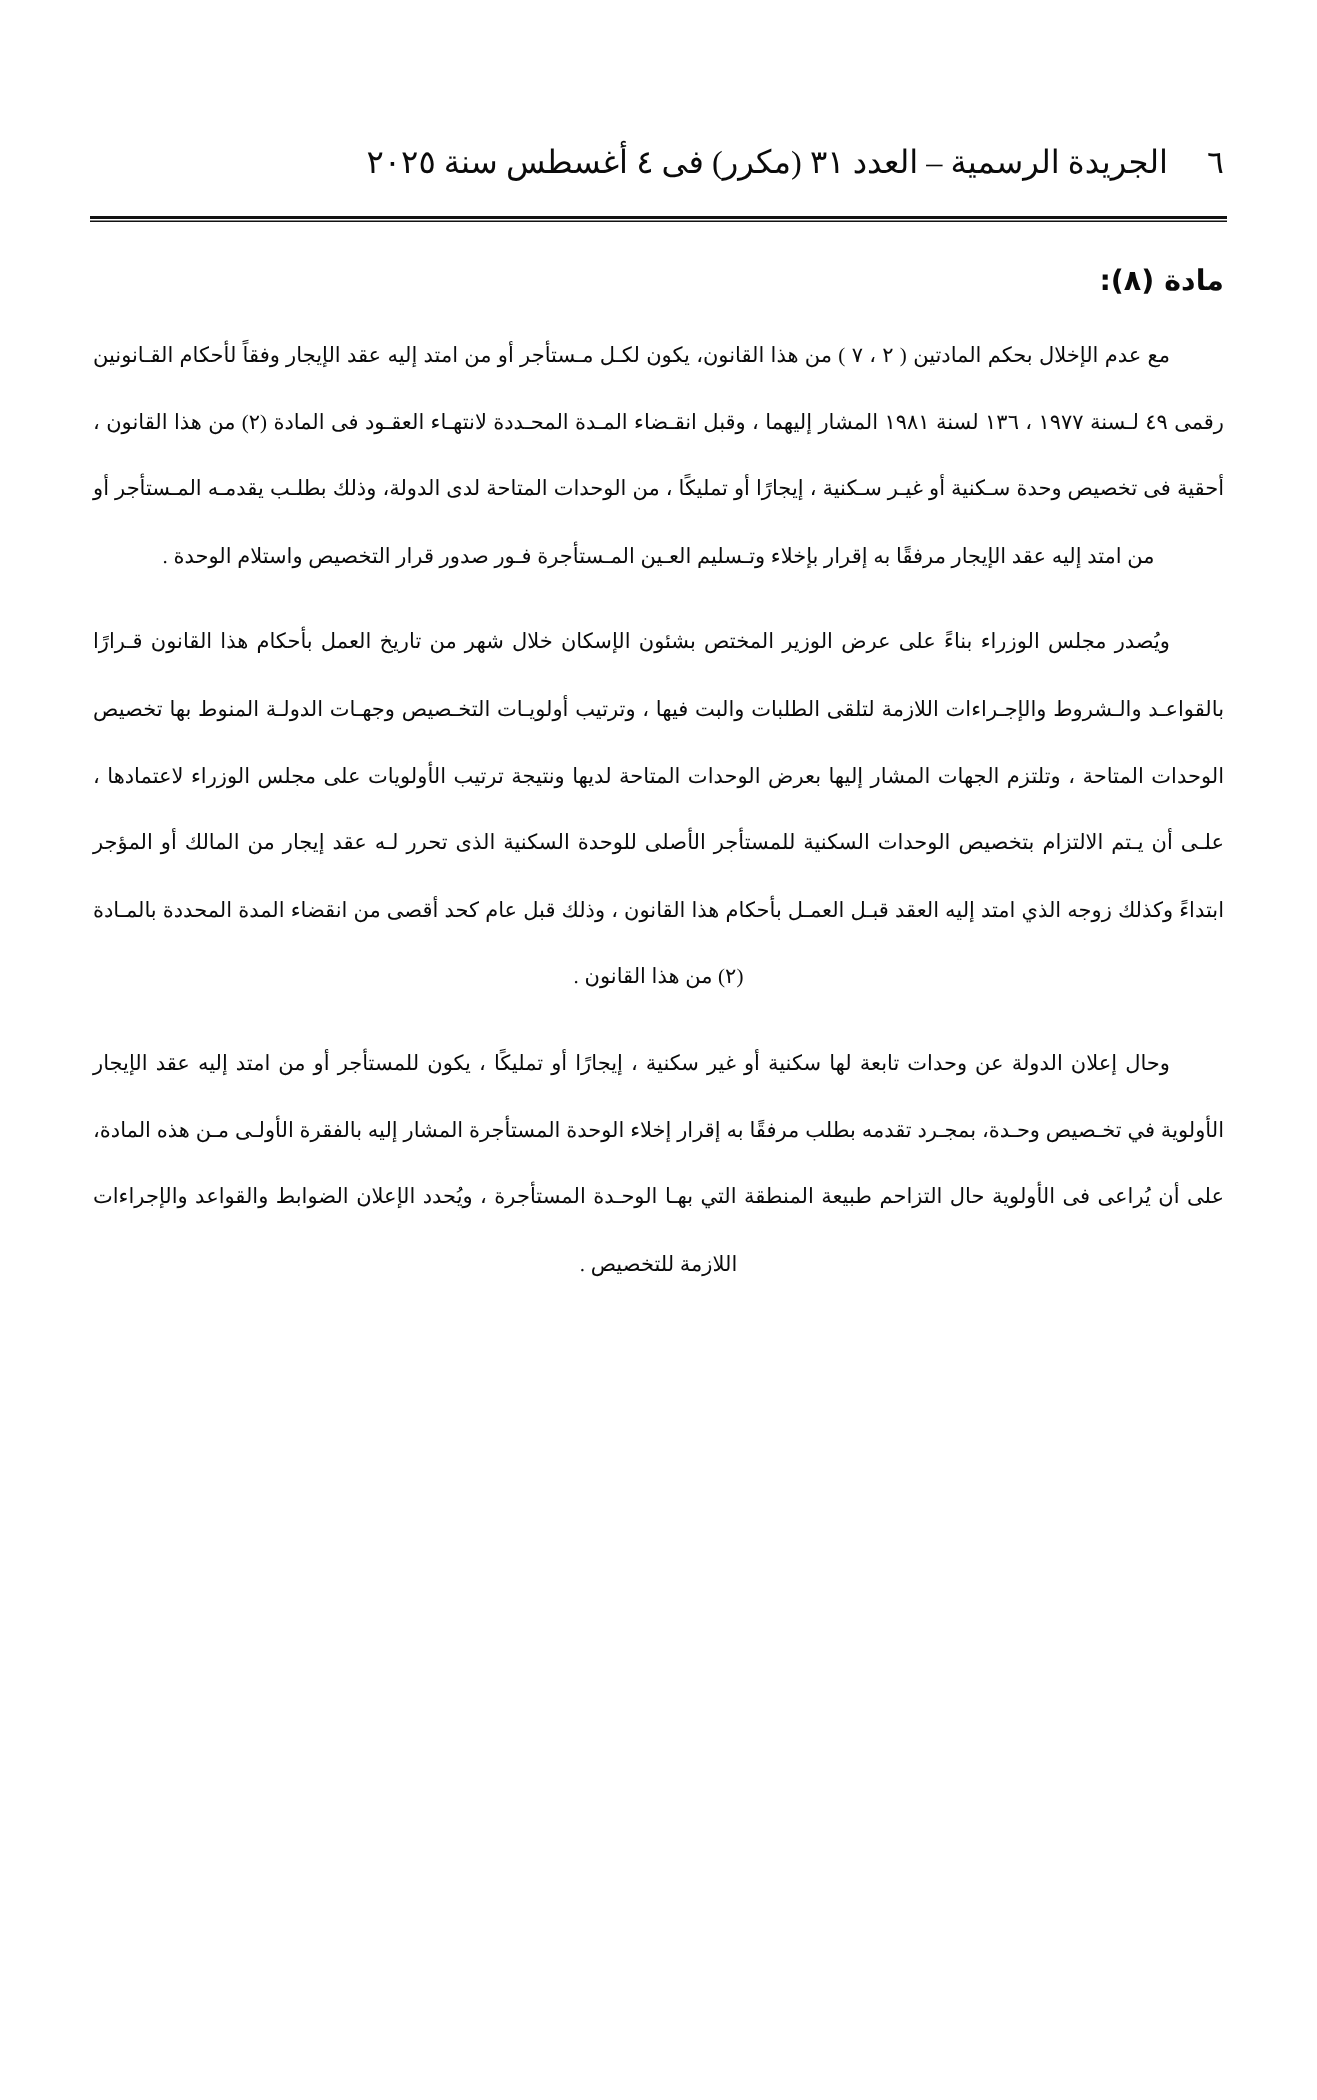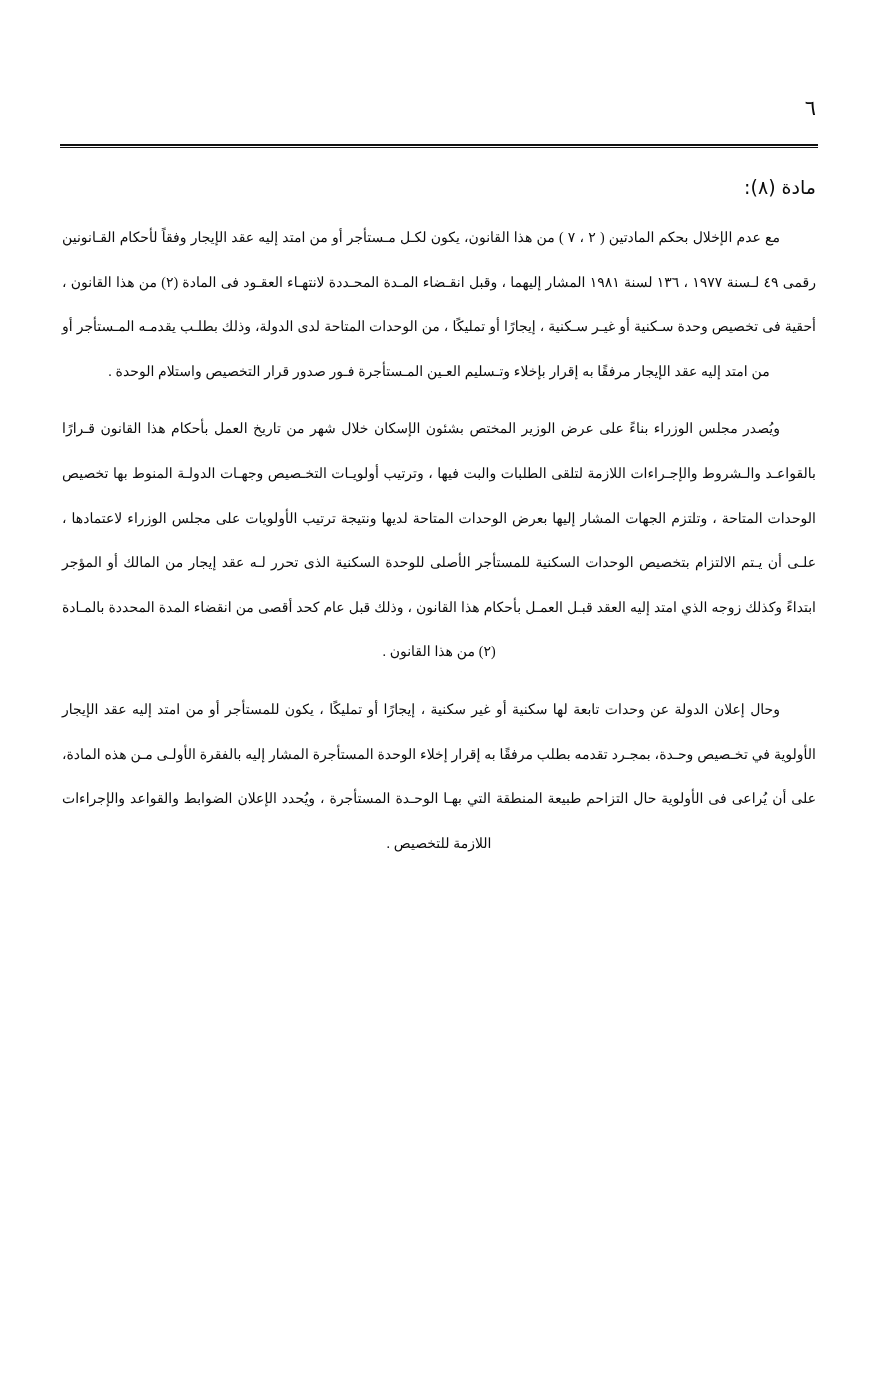--- a/index.html
+++ b/index.html
@@ -60,21 +60,21 @@
     border-bottom: 0.9px solid #111111;
     padding-bottom: 1px;
   }
 
   
   .article-heading {
     position: absolute;
     top: 178px;
     right: 62px;
     font-family: "DejaVu Sans", "Liberation Sans", sans-serif;
-    font-weight: 400;
+    font-weight: 700;
     font-size: 19px;
     line-height: 1;
     white-space: nowrap;
   }
 
   .body-block {
     position: absolute;
     top: 216px;
     right: 62px;
     left: 62px;
@@ -103,20 +103,21 @@
   p[data-name="para-2"] { letter-spacing: 0.12px; }
   p[data-name="para-3"] { letter-spacing: 0.20px; }
 </style>
 </head>
 <body>
 
 <div id="page" data-name="gazette-page">
 
   <div class="header-row" data-name="running-head">
     <span class="page-folio" data-name="page-number">٦</span>
+    <span class="header-title" data-name="gazette-header-title">الجريدة الرسمية – العدد ٣١ (مكرر) فى ٤ أغسطس سنة ٢٠٢٥</span>
   </div>
 
   <div class="header-rule" data-name="header-divider-rule"></div>
 
   <div class="article-heading" data-name="article-heading">مادة (٨):</div>
 
   <div class="body-block" data-name="article-body">
     <p class="para indent" data-name="para-1">مع عدم الإخلال بحكم المادتين ( ٢ ، ٧ ) من هذا القانون، يكون لكـل مـستأجر أو من امتد إليه عقد الإيجار وفقاً لأحكام القـانونين رقمى ٤٩ لـسنة ١٩٧٧ ، ١٣٦ لسنة ١٩٨١ المشار إليهما ، وقبل انقـضاء المـدة المحـددة لانتهـاء العقـود فى المادة (٢) من هذا القانون ، أحقية فى تخصيص وحدة سـكنية أو غيـر سـكنية ، إيجارًا أو تمليكًا ، من الوحدات المتاحة لدى الدولة، وذلك بطلـب يقدمـه المـستأجر أو من امتد إليه عقد الإيجار مرفقًا به إقرار بإخلاء وتـسليم العـين المـستأجرة فـور صدور قرار التخصيص واستلام الوحدة .</p>
     <p class="para indent" data-name="para-2">ويُصدر مجلس الوزراء بناءً على عرض الوزير المختص بشئون الإسكان خلال شهر من تاريخ العمل بأحكام هذا القانون قـرارًا بالقواعـد والـشروط والإجـراءات اللازمة لتلقى الطلبات والبت فيها ، وترتيب أولويـات التخـصيص وجهـات الدولـة المنوط بها تخصيص الوحدات المتاحة ، وتلتزم الجهات المشار إليها بعرض الوحدات المتاحة لديها ونتيجة ترتيب الأولويات على مجلس الوزراء لاعتمادها ، علـى أن يـتم الالتزام بتخصيص الوحدات السكنية للمستأجر الأصلى للوحدة السكنية الذى تحرر لـه عقد إيجار من المالك أو المؤجر ابتداءً وكذلك زوجه الذي امتد إليه العقد قبـل العمـل بأحكام هذا القانون ، وذلك قبل عام كحد أقصى من انقضاء المدة المحددة بالمـادة (٢) من هذا القانون .</p>
     <p class="para indent" data-name="para-3">وحال إعلان الدولة عن وحدات تابعة لها سكنية أو غير سكنية ، إيجارًا أو تمليكًا ، يكون للمستأجر أو من امتد إليه عقد الإيجار الأولوية في تخـصيص وحـدة، بمجـرد تقدمه بطلب مرفقًا به إقرار إخلاء الوحدة المستأجرة المشار إليه بالفقرة الأولـى مـن هذه المادة، على أن يُراعى فى الأولوية حال التزاحم طبيعة المنطقة التي بهـا الوحـدة المستأجرة ، ويُحدد الإعلان الضوابط والقواعد والإجراءات اللازمة للتخصيص .</p>

